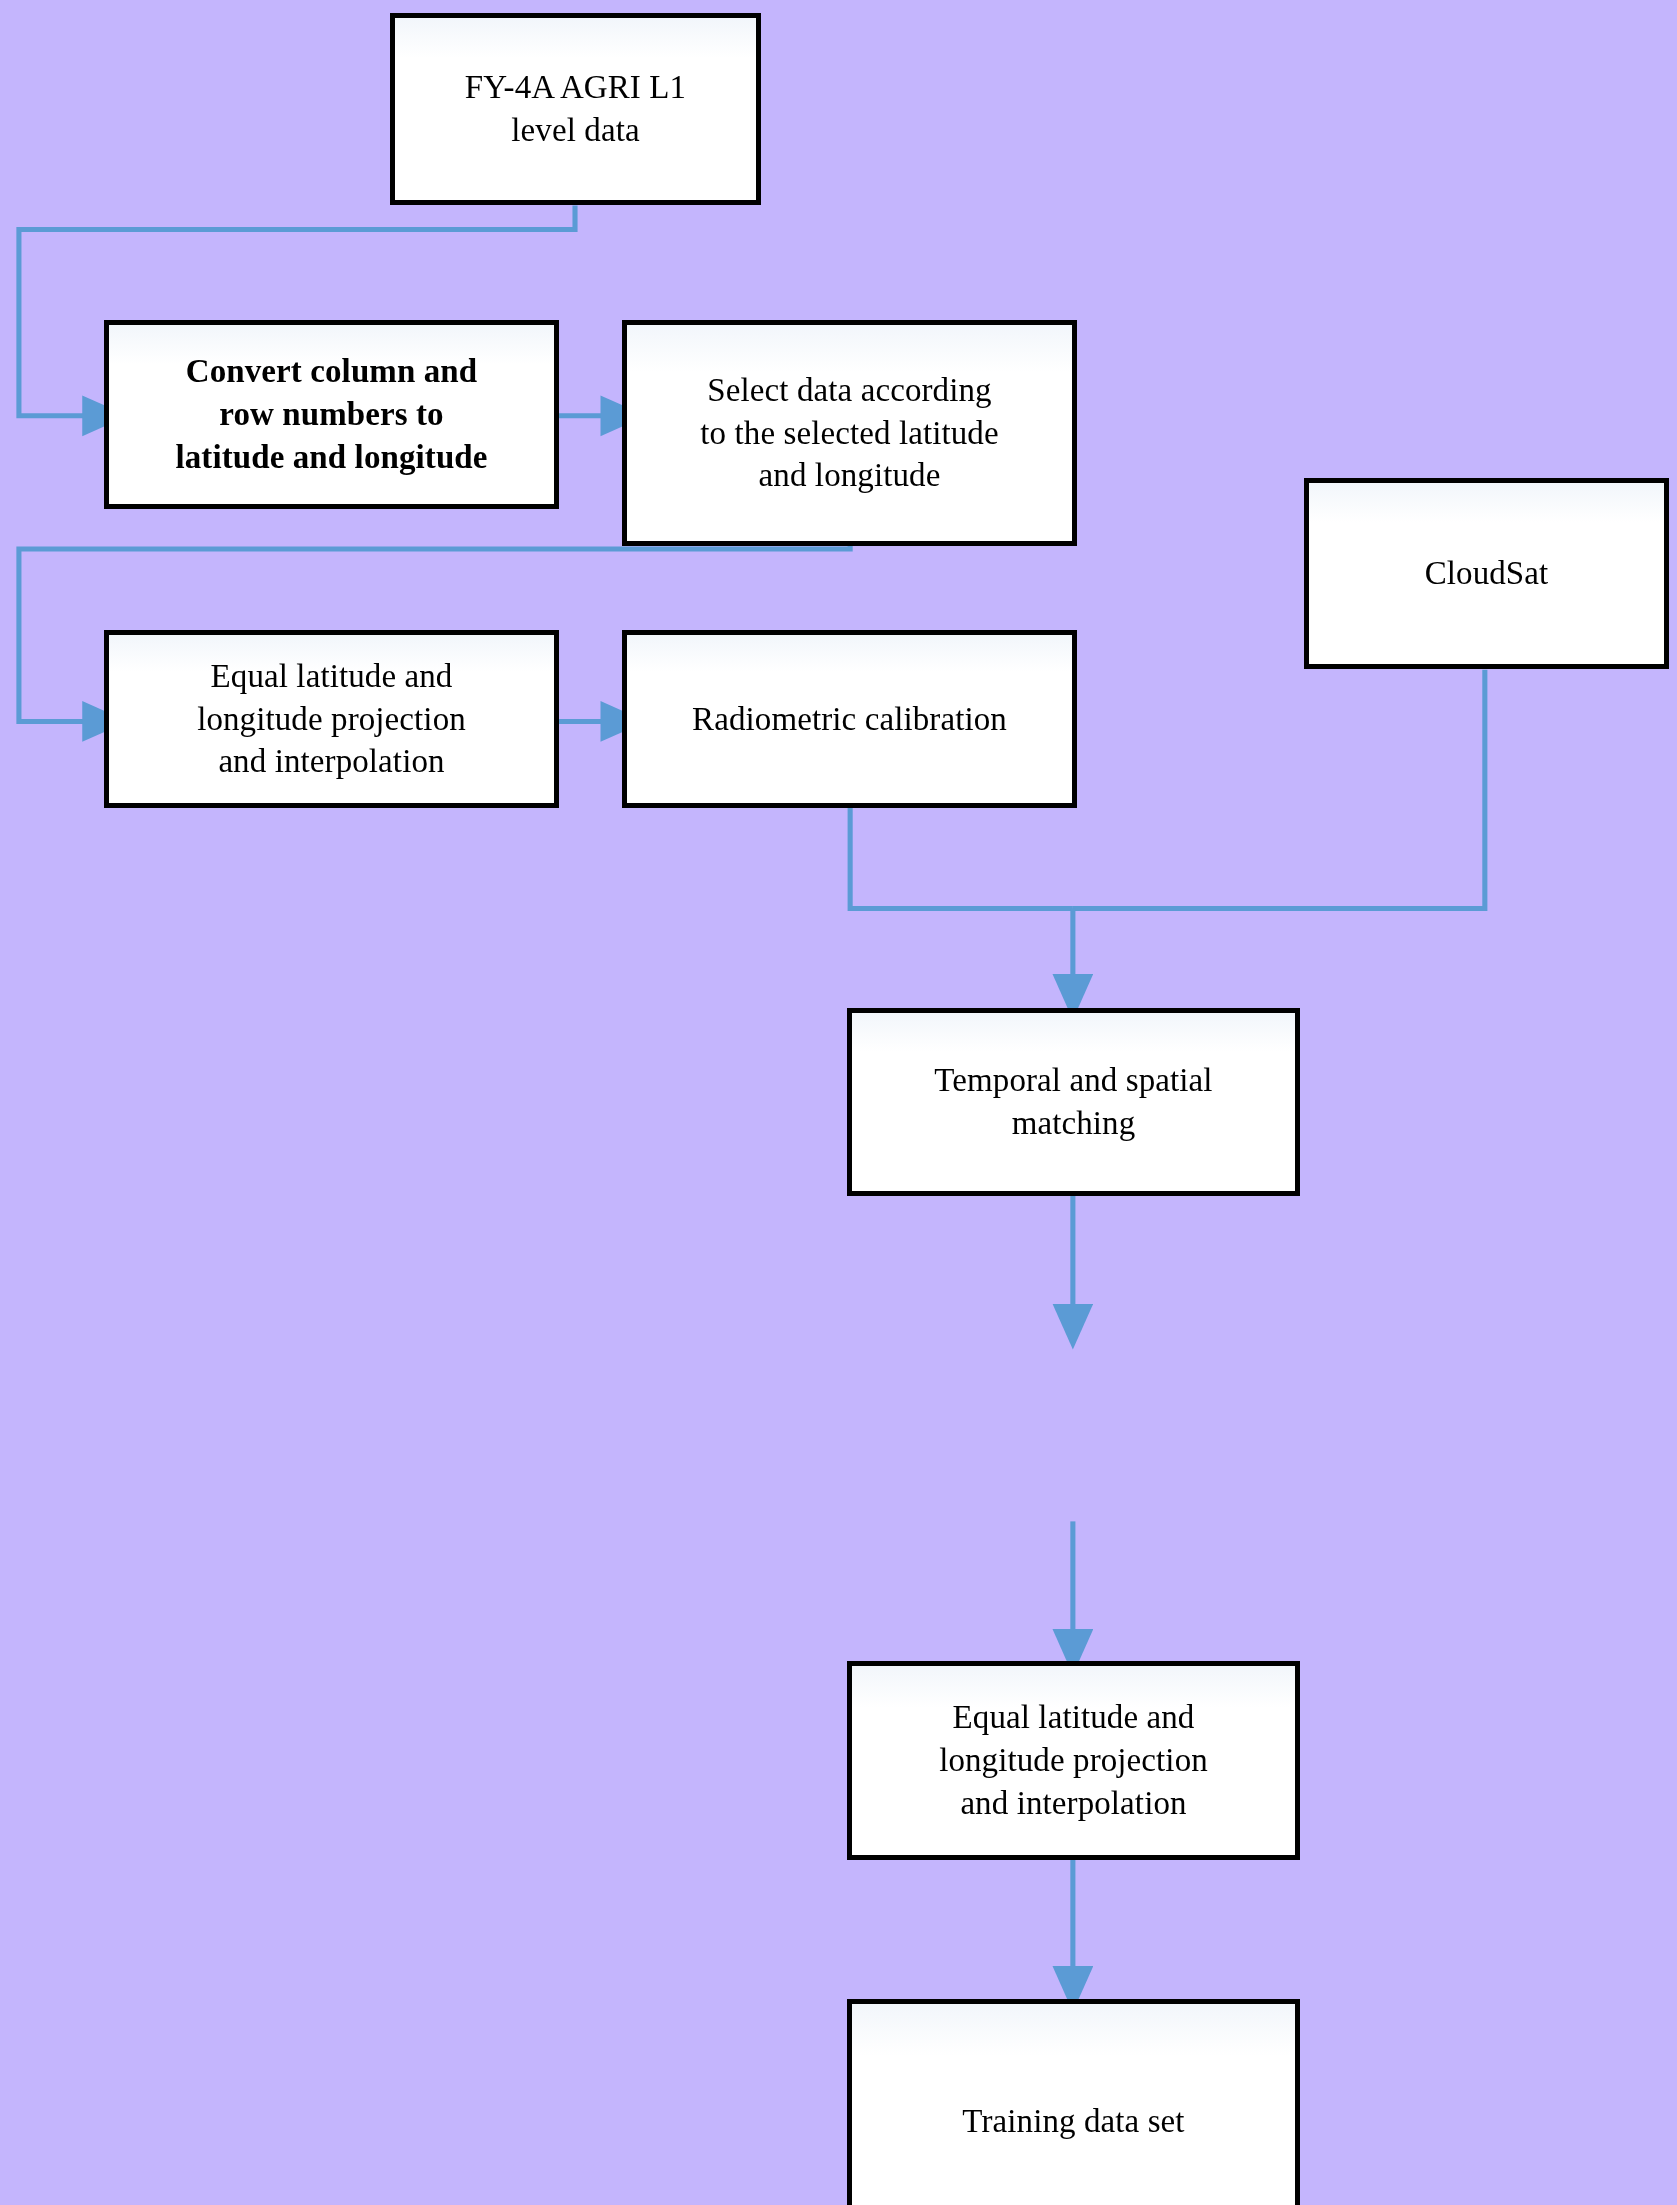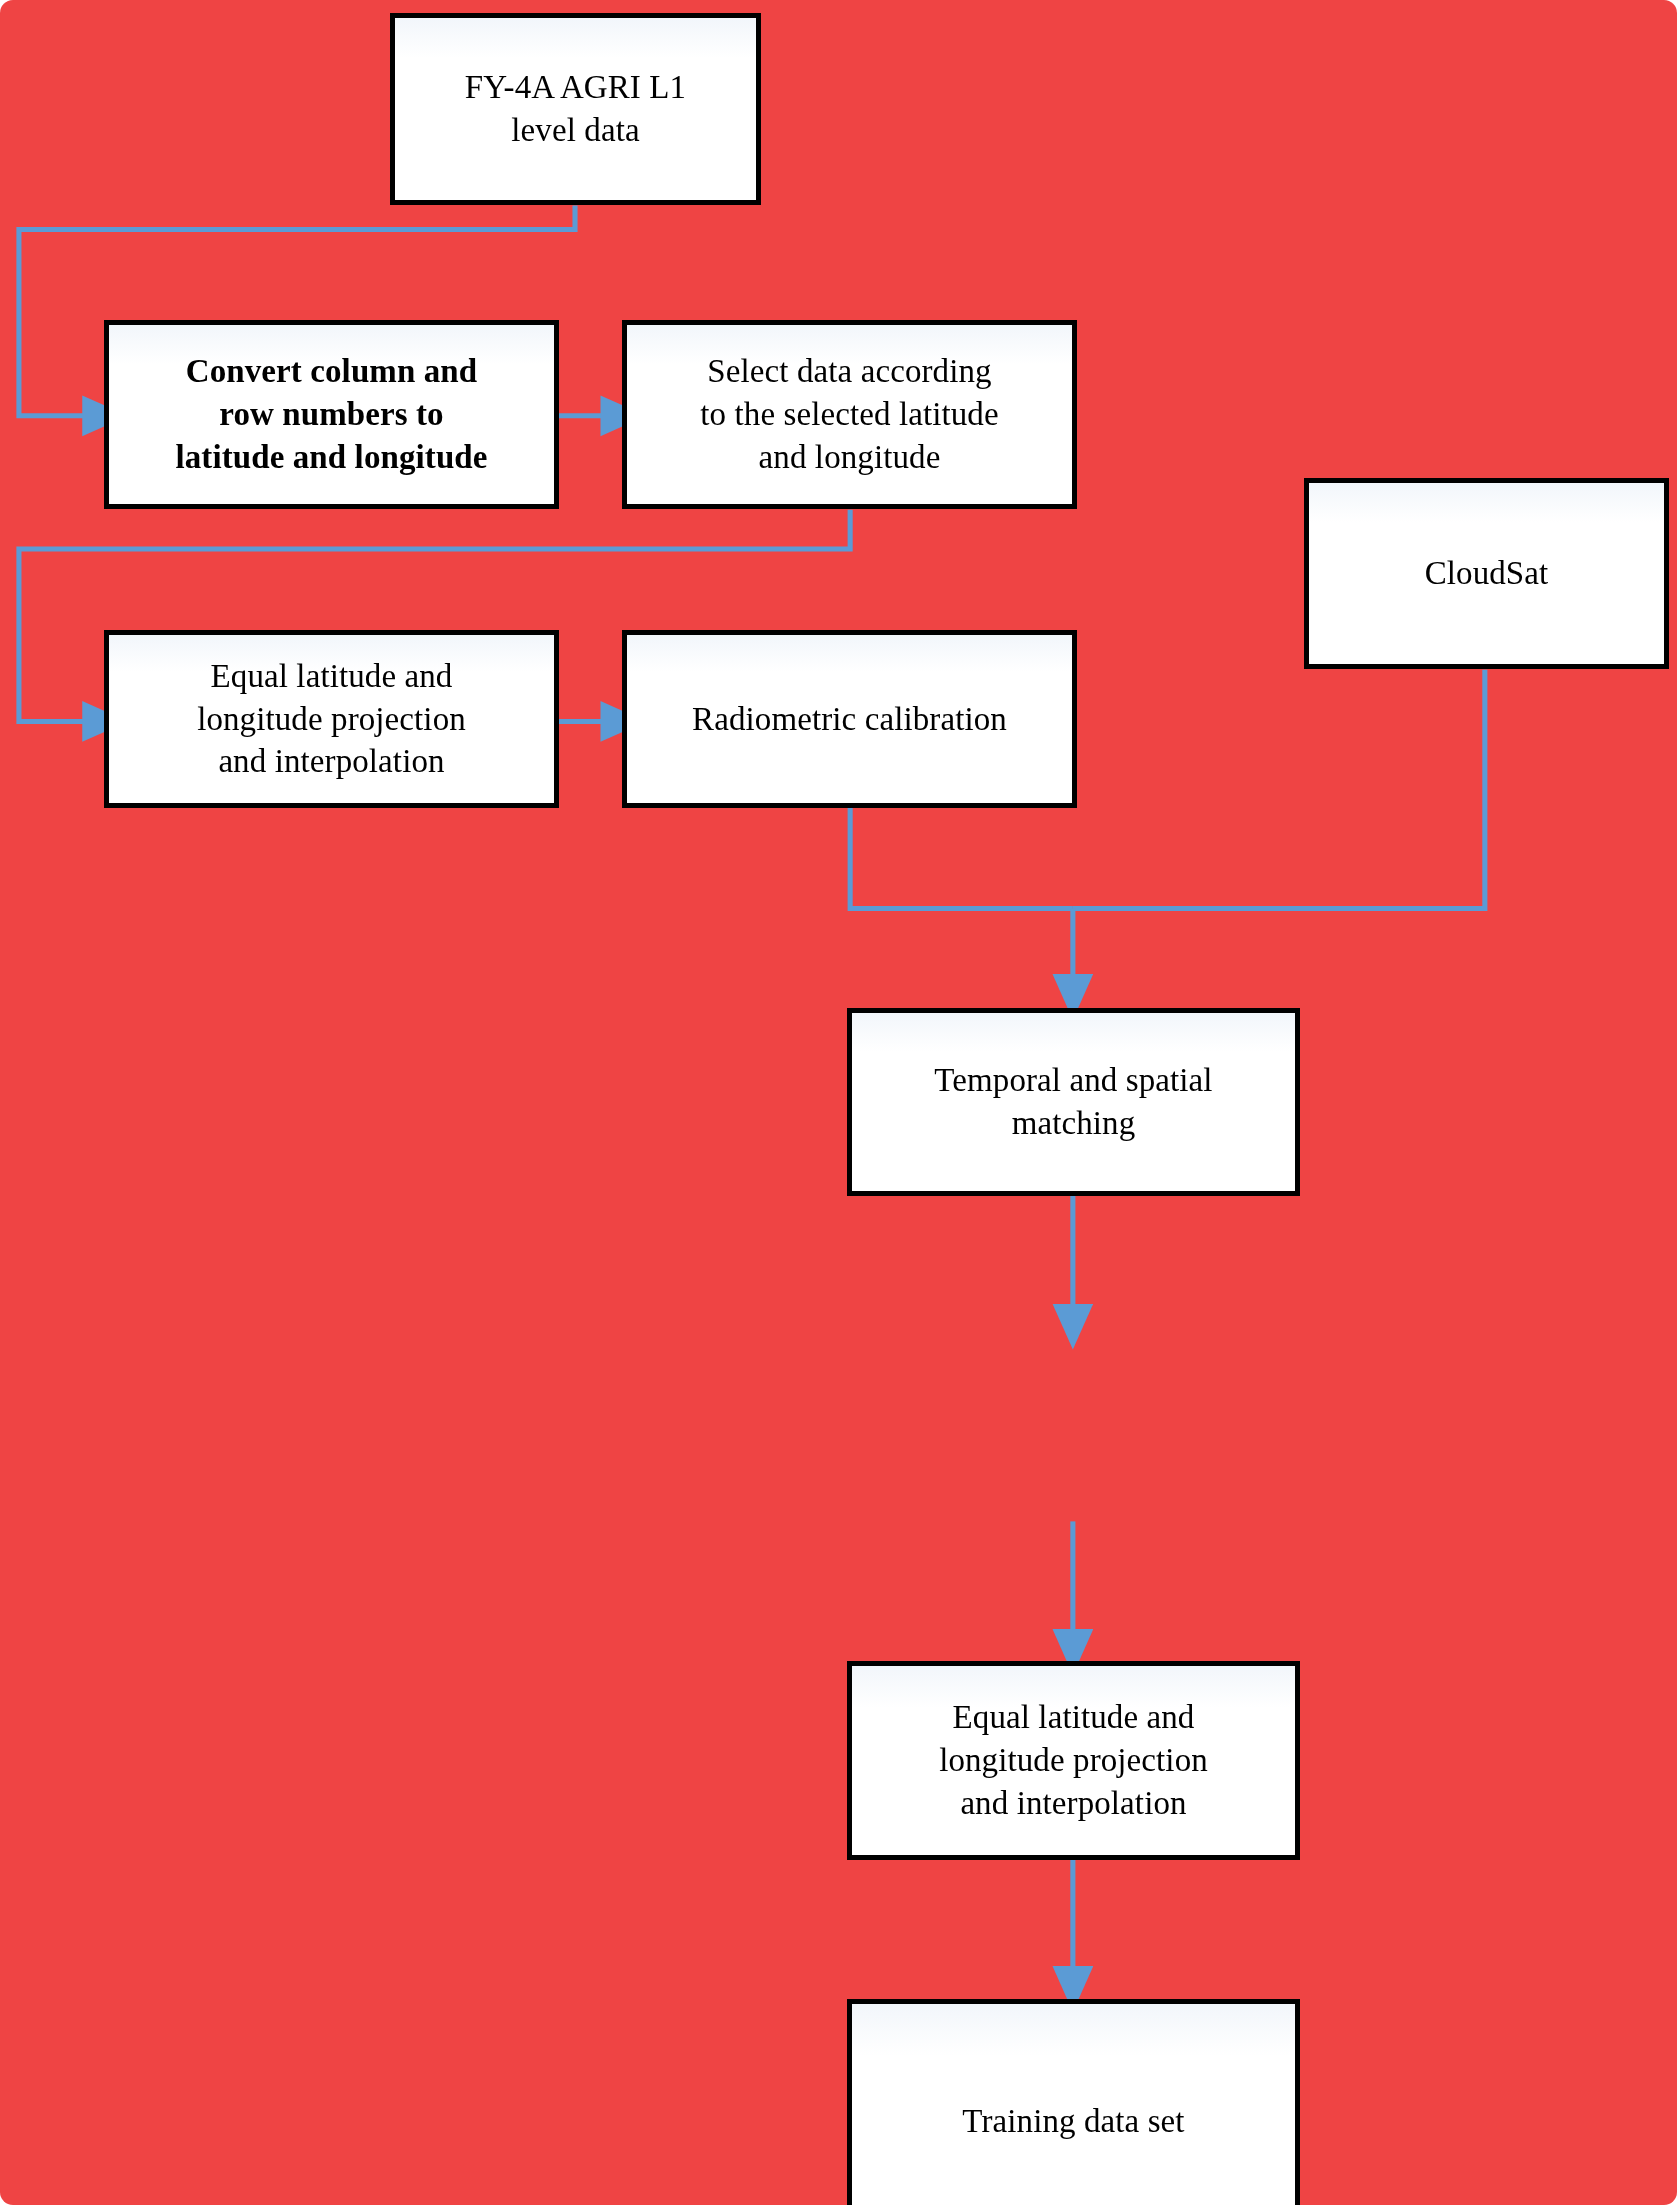--- a/index.html
+++ b/index.html
@@ -4,24 +4,23 @@
 <style>
   html, body {
     margin: 0;
     padding: 0;
     background: #ffffff;
   }
   #canvas {
     position: relative;
     width: 1677px;
     height: 2205px;
-    background: #ef4444;
+    background: #c4b5fd;
     overflow: hidden;
     font-family: "Liberation Serif", "DejaVu Serif", serif;
-    border-radius: 13px;
   }
   .node {
     position: absolute;
     box-sizing: border-box;
     border: 5.1px solid #000000;
     background: linear-gradient(to bottom, #f2f6fb 0%, #ffffff 22%, #ffffff 100%);
     display: flex;
     align-items: center;
     justify-content: center;
     text-align: center;
@@ -81,21 +80,21 @@
   </svg>
 
   <div class="node" style="left:390px; top:13px; width:371px; height:192px;">
     <span>FY-4A AGRI L1<br>level data</span>
   </div>
 
   <div class="node" style="left:104px; top:320px; width:455px; height:189px;font-weight:bold;">
     <span>Convert column and<br>row numbers to<br>latitude and longitude</span>
   </div>
 
-  <div class="node" style="left:622px; top:320px; width:455px; height:189px;">
+  <div class="node" style="left:622px; top:320px; width:455px; height:226px;">
     <span>Select data according<br>to the selected latitude<br>and longitude</span>
   </div>
 
   <div class="node" style="left:104px; top:630px; width:455px; height:178px;">
     <span>Equal latitude and<br>longitude projection<br>and interpolation</span>
   </div>
 
   <div class="node" style="left:622px; top:630px; width:455px; height:178px;">
     <span>Radiometric calibration</span>
   </div>

